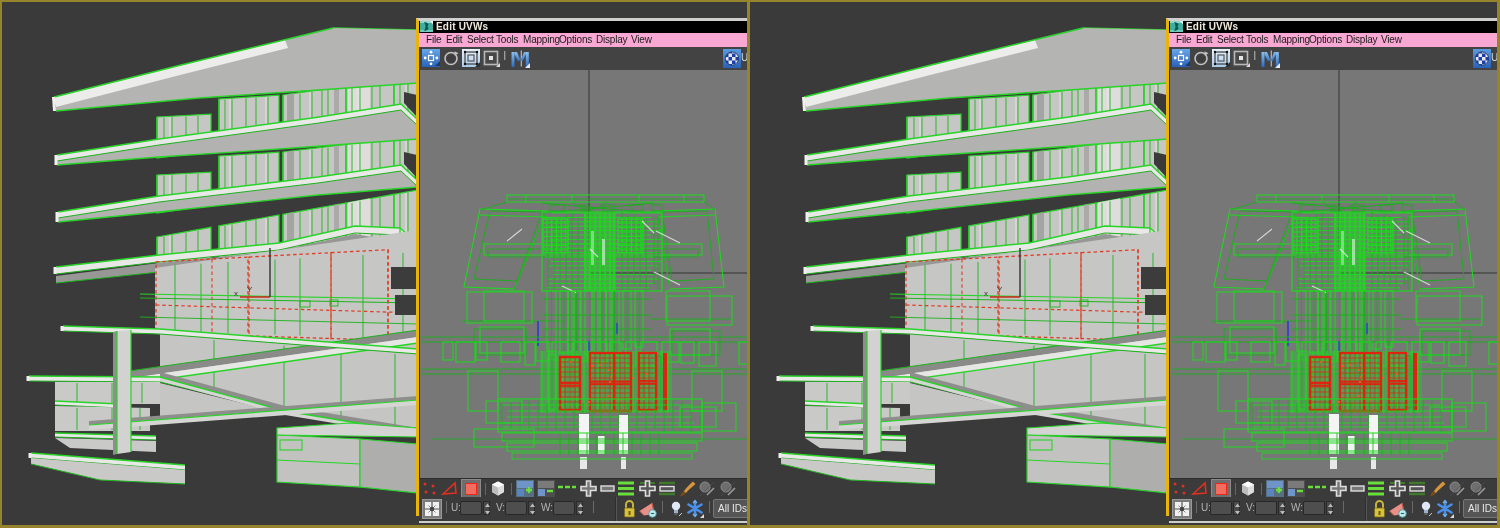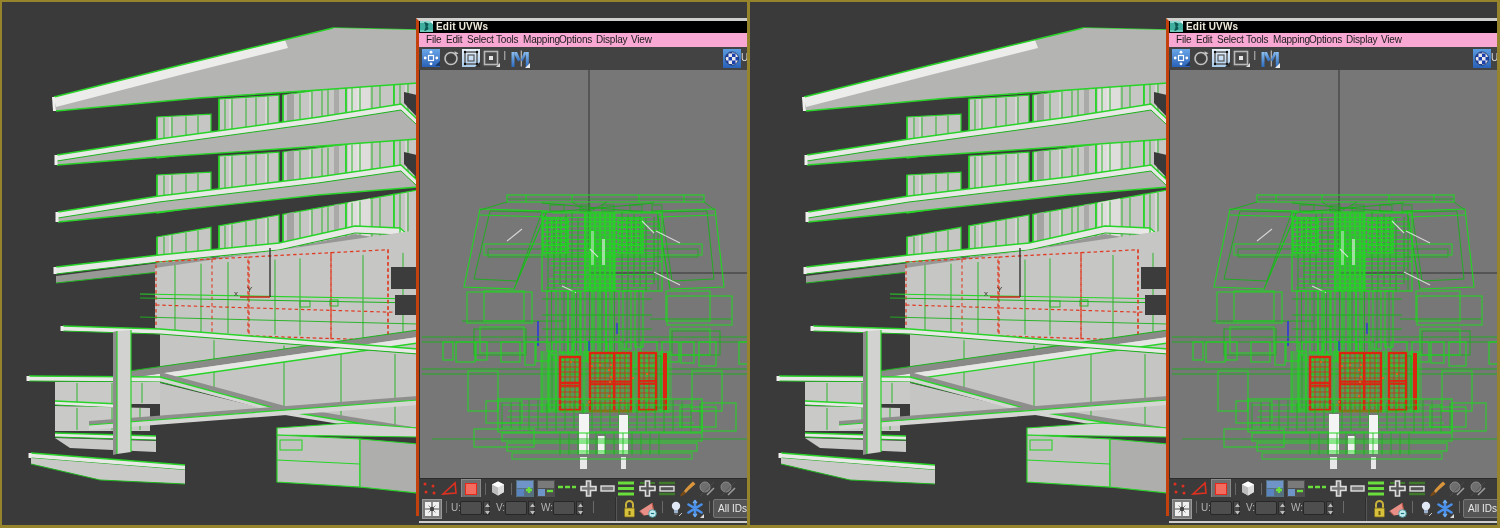--- a/index.html
+++ b/index.html
@@ -1,20 +1,20 @@
 <!DOCTYPE html>
 <html><head><meta charset="utf-8"><style>
 *{margin:0;padding:0;box-sizing:border-box}
 body{width:1500px;height:528px;overflow:hidden;background:#3a3a3a;
  font-family:"Liberation Sans",sans-serif;position:relative}
 .half{position:absolute;top:0;width:750px;height:528px;background:#3a3a3a;overflow:hidden}
 .scene{position:absolute;left:0;top:0}
 .ybord{position:absolute;background:#95842b;z-index:30}
 .win{position:absolute;left:416px;top:18px;width:334px;height:498px;background:#434343;
- border-left:3px solid #c2410c;border-top:3px solid #cfcfcd;z-index:10}
+ border-left:3px solid #eab308;border-top:3px solid #cfcfcd;z-index:10}
 .title{height:12px;background:#000;color:#efeadb;font-size:10px;font-weight:bold;
  line-height:12px;padding-left:17px;position:relative;letter-spacing:0.2px}
 .ticon{position:absolute;left:1px;top:0;width:13px;height:11px}
 .menu{height:14px;background:#f9a8d4;color:#1a1a1a;font-size:10px;letter-spacing:-0.2px;line-height:14.5px;position:relative}
 .menu span{position:absolute;top:0}
 .tb{height:23px;background:#434343;position:relative}
 .tb svg{position:absolute;top:2px}
 .canvas{height:408px;background:#777;position:relative;overflow:hidden;border-left:1px solid #2f2f2f}
 .row1{height:19px;background:#3b3b3b;position:relative;border-top:1px solid #2c2c2c}
 .row2{height:24px;background:#3b3b3b;position:relative;color:#b9b9b9;font-size:10px}

